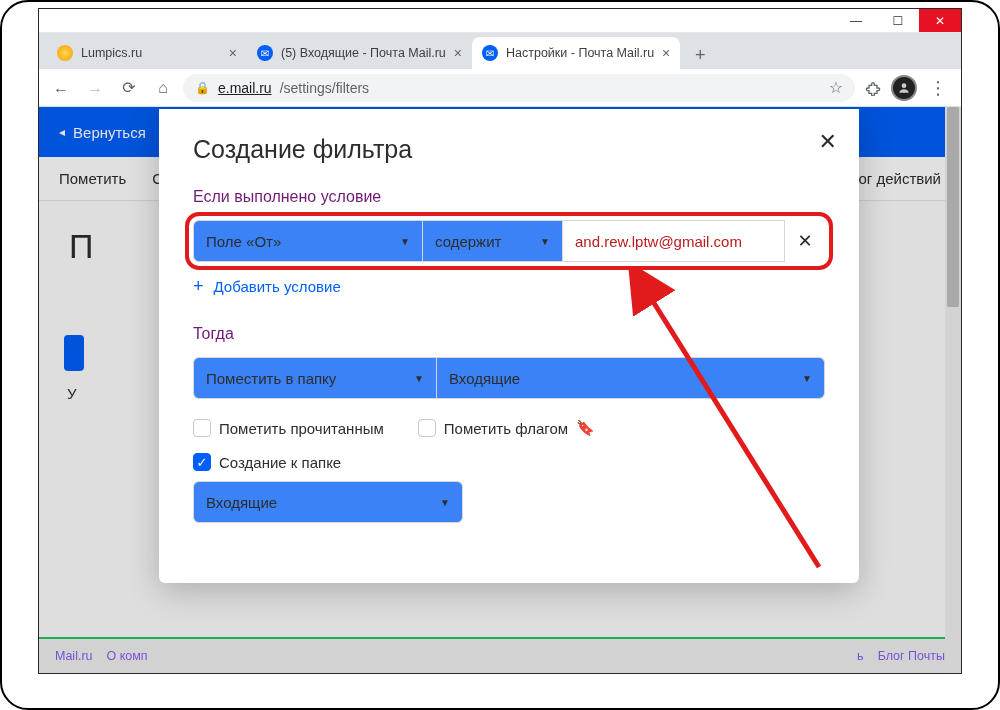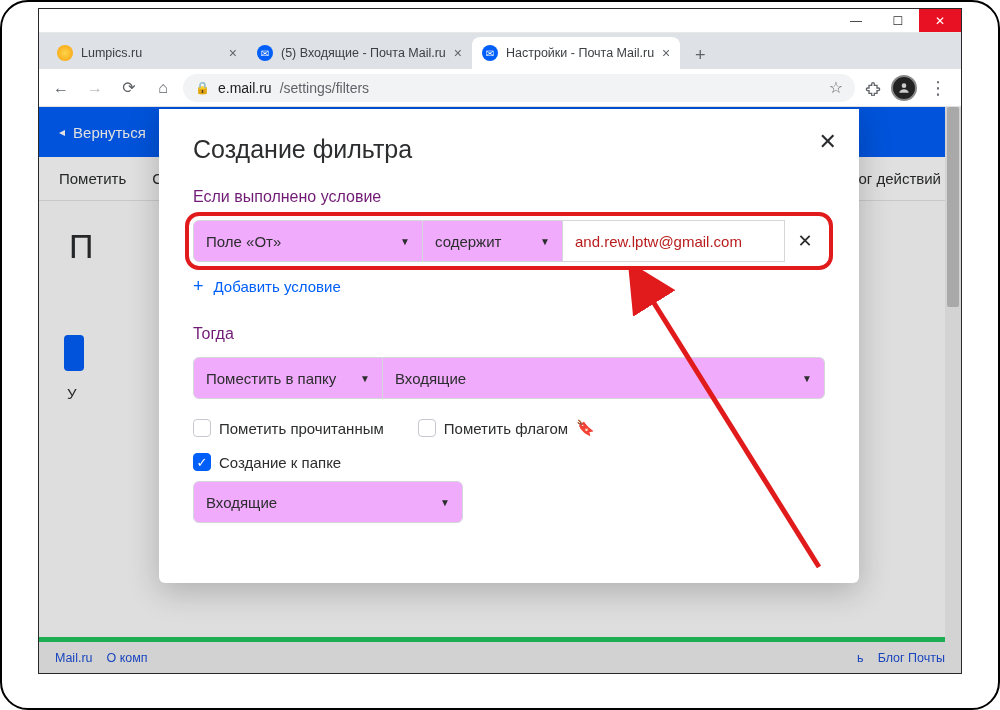--- a/index.html
+++ b/index.html
@@ -15,54 +15,54 @@
   .tab .tclose { margin-left: auto; font-size: 14px; color: #5f6368; }
   .tab .ficon { width: 16px; height: 16px; border-radius: 50%; display: flex; align-items: center; justify-content: center; font-size: 10px; }
   .favicon-l { background: radial-gradient(circle,#ffd54a,#f59e0b); }
   .favicon-m { background: #005ff9; color: #fff; border-radius: 3px; }
   .newtab { width: 28px; height: 28px; display: flex; align-items: center; justify-content: center; font-size: 18px; color: #5f6368; margin-left: 6px; }
   .addrbar { height: 38px; background: #fff; display: flex; align-items: center; padding: 0 8px; gap: 6px; border-bottom: 1px solid #e0e0e0; }
   .navbtn { width: 28px; height: 28px; display: flex; align-items: center; justify-content: center; color: #5f6368; border-radius: 50%; font-size: 16px; }
   .navbtn.disabled { color: #bdbdbd; }
   .urlbox { flex: 1; height: 28px; background: #f1f3f4; border-radius: 14px; display: flex; align-items: center; padding: 0 12px; gap: 8px; font-size: 14px; color: #5f6368; }
   .urlbox .lock { font-size: 12px; }
-  .urlbox .dom { color: #202124; }
+  .urlbox .dom { color: #202124; text-decoration: underline; }
   .star { color: #5f6368; font-size: 16px; }
   .ext { width: 24px; display: flex; justify-content: center; color: #5f6368; }
   .avatar { width: 26px; height: 26px; border-radius: 50%; background: #222; border: 2px solid #888; display: flex; align-items: center; justify-content: center; }
   .avatar svg { width: 14px; height: 14px; }
   .menu3 { font-size: 18px; color: #5f6368; padding: 0 6px; }
   .content { position: relative; height: calc(100% - 24px - 36px - 38px); background: #fdfdfd; overflow: hidden; }
   .backdrop { position: absolute; inset: 0; background: rgba(0,0,0,0.12); }
   .bluebar { position: absolute; top: 0; left: 0; right: 0; height: 50px; background: #005ff9; display: flex; align-items: center; padding-left: 20px; color: #fff; font-size: 15px; }
   .bluebar .arr { margin-right: 8px; font-size: 12px; }
   .tabsrow { position: absolute; top: 50px; left: 0; right: 0; height: 44px; border-bottom: 1px solid #e4e4e4; display: flex; align-items: center; padding: 0 20px; color: #2c2d2e; font-size: 15px; justify-content: space-between; background: #fff; }
   .pagehdr { position: absolute; top: 120px; left: 30px; font-size: 34px; font-weight: 400; color: #2c2d2e; }
   .bluesq { position: absolute; top: 228px; left: 25px; width: 20px; height: 36px; background: #005ff9; border-radius: 4px; }
   .belowtxt { position: absolute; top: 278px; left: 28px; font-size: 15px; color: #2c2d2e; }
-  .footer { position: absolute; bottom: 0; left: 0; right: 0; height: 36px; background: #f0f0f0; border-top: 5px solid #22c55e; display: flex; align-items: center; font-size: 12.5px; color: #1d4ed8; justify-content: space-between; padding: 0 16px; }
+  .footer { position: absolute; bottom: 0; left: 0; right: 0; height: 36px; background: #f0f0f0; border-top: 2px solid #22c55e; display: flex; align-items: center; font-size: 12.5px; color: #8b5cf6; justify-content: space-between; padding: 0 16px; }
   .footer .fl { display: flex; gap: 14px; }
   .vscroll { position: absolute; right: 0; top: 0; bottom: 0; width: 16px; background: #f1f1f1; }
   .vthumb { position: absolute; top: 0; left: 2px; right: 2px; height: 200px; background: #c1c1c1; border-radius: 2px; }
   .modal { position: absolute; top: 2px; left: 120px; width: 700px; background: #fff; border-radius: 0 0 6px 6px; box-shadow: 0 8px 32px rgba(0,0,0,0.22); padding: 26px 34px 34px 34px; }
   .modal h1 { font-size: 25px; font-weight: 400; color: #2c2d2e; margin-bottom: 24px; }
   .mclose { position: absolute; top: 20px; right: 22px; font-size: 22px; color: #2c2d2e; }
   .sect-label { font-size: 16px; color: #701a75; margin-bottom: 14px; }
   .cond-row { display: flex; align-items: stretch; height: 42px; margin-bottom: 14px; position: relative; }
   .hl { position: absolute; inset: -8px; border: 4px solid #e11b1b; border-radius: 14px; pointer-events: none; }
-  .sel { border: 1px solid #d4d6da; display: flex; align-items: center; padding: 0 12px; font-size: 15px; color: #2c2d2e; background: #f0abfc; }
+  .sel { border: 1px solid #d4d6da; display: flex; align-items: center; padding: 0 12px; font-size: 15px; color: #2c2d2e; background: #3b82f6; }
   .sel.first { border-radius: 6px 0 0 6px; width: 230px; }
   .sel.mid { border-left: none; width: 140px; gap: 35px; }
   .sel .caret { margin-left: auto; font-size: 10px; color: #2c2d2e; }
   .txt { border: 1px solid #d4d6da; border-left: none; flex: 1; padding: 0 12px; font-size: 15px; color: #b91c1c; display: flex; align-items: center; border-radius: 0; background: #fff; }
   .rmv { width: 40px; display: flex; align-items: center; justify-content: center; font-size: 18px; color: #2c2d2e; }
   .addcond { display: flex; align-items: center; gap: 10px; color: #005ff9; font-size: 15px; margin-bottom: 28px; }
   .addcond .plus { font-size: 18px; font-weight: 400; }
   .action-row { display: flex; gap: 0; height: 42px; margin-bottom: 20px; }
-  .action-row .sel.first { width: 190px; }
+  .action-row .sel.first { width: 244px; }
   .action-row .sel.wide { border-left: none; border-radius: 0 6px 6px 0; flex: 1; }
   .chkrow { display: flex; gap: 34px; margin-bottom: 16px; align-items: center; }
   .chk { display: flex; align-items: center; gap: 8px; font-size: 15px; color: #2c2d2e; }
   .chkbox { width: 18px; height: 18px; border: 1.5px solid #c6c9cf; border-radius: 4px; background: #fff; display: flex; align-items: center; justify-content: center; }
   .chkbox.checked { background: #005ff9; border-color: #005ff9; color: #fff; font-size: 13px; }
   .flag { color: #d7322d; font-size: 15px; }
   .applysel { margin-top: 10px; width: 270px; height: 42px; margin-left: 0; margin-bottom: 26px; }
   .applysel .sel { width: 100%; border-radius: 6px; }
   .alllink { color: #005ff9; font-size: 15px; }
   .arrow-svg { position: absolute; pointer-events: none; }

